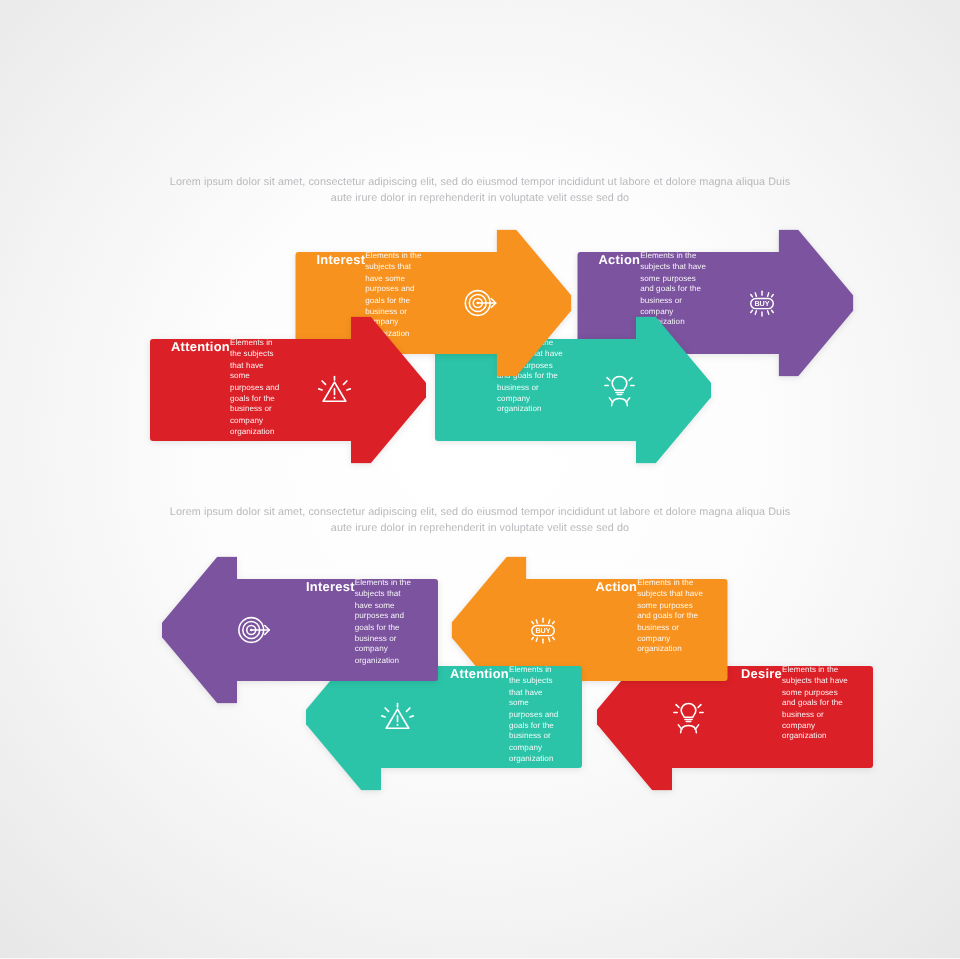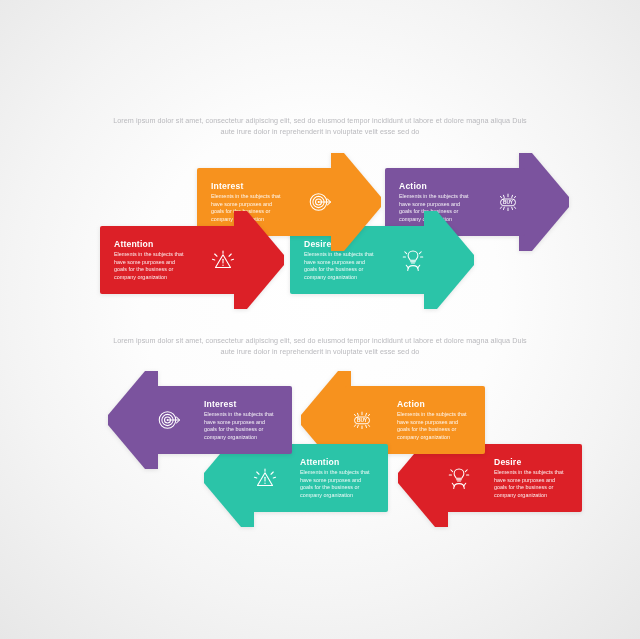--- a/index.html
+++ b/index.html
@@ -47,21 +47,21 @@
     border-radius:0 12px 12px 0;
     clip-path:polygon(0% 0%, 26% 0%, 100% 45%, 100% 55%, 26% 100%, 0% 100%);
   }
   .arrow.left .head{
     left:-44px;
     border-radius:12px 0 0 12px;
     clip-path:polygon(100% 0%, 74% 0%, 0% 45%, 0% 55%, 74% 100%, 100% 100%);
   }
   .arrow .txt{
     position:absolute;top:0;bottom:0;
-    display:flex;flex-direction:column;justify-content:center;
+    display:flex;flex-direction:row;justify-content:center;
     color:#ffffff;
   }
   .arrow.right .txt{left:14px;right:52px;}
   .arrow.left .txt{left:52px;right:14px;}
   .ttl{
     font-size:8.6px;font-weight:bold;letter-spacing:.18px;
     margin-bottom:2.5px;
   }
   .desc{
     font-size:5.4px;line-height:7.4px;letter-spacing:.02px;

